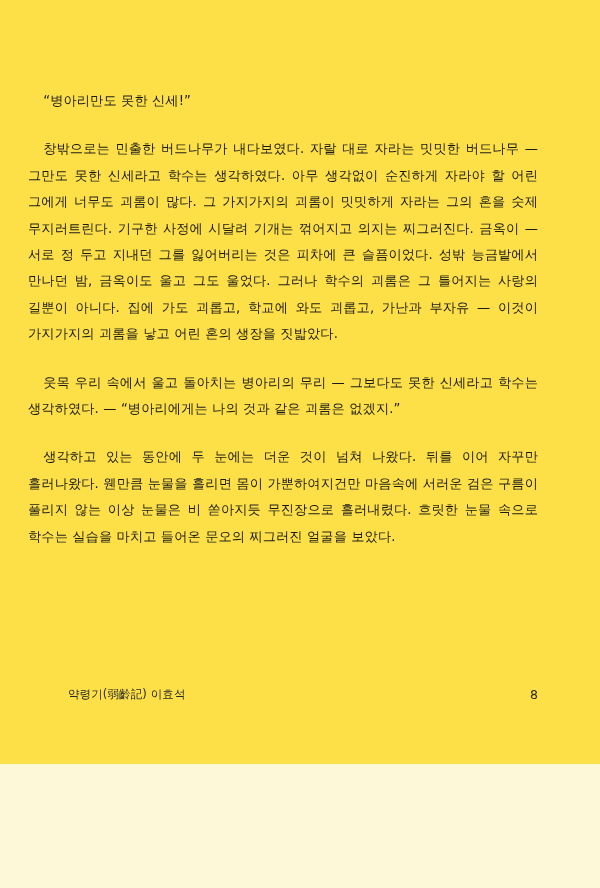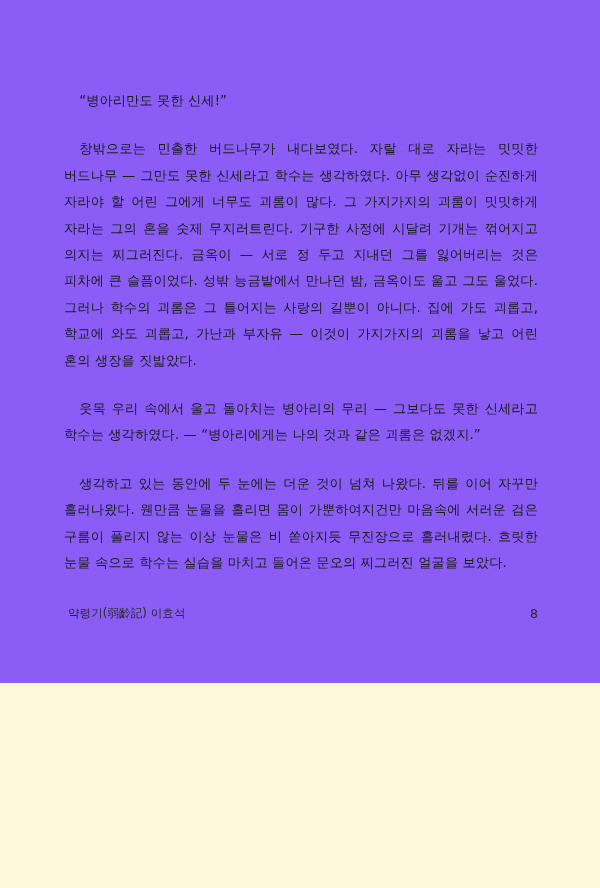--- a/index.html
+++ b/index.html
@@ -10,24 +10,24 @@
     width: 600px;
     height: 888px;
     background: #fcf8d8;
     font-family: "DejaVu Sans", sans-serif;
     color: #1b1b1b;
     overflow: hidden;
   }
   .page {
     position: relative;
     width: 600px;
-    height: 683px;
+    height: 764px;
     box-sizing: border-box;
-    padding: 88px 62px 0 64px;
-    background: #8b5cf6;
+    padding: 88px 62px 0 28px;
+    background: #fde047;
   }
   .body-text {
     font-size: 13.2px;
     line-height: 2.0;
     text-align: justify;
     text-justify: inter-character;
     letter-spacing: 0.01em;
     word-break: keep-all;
   }
   .para {

